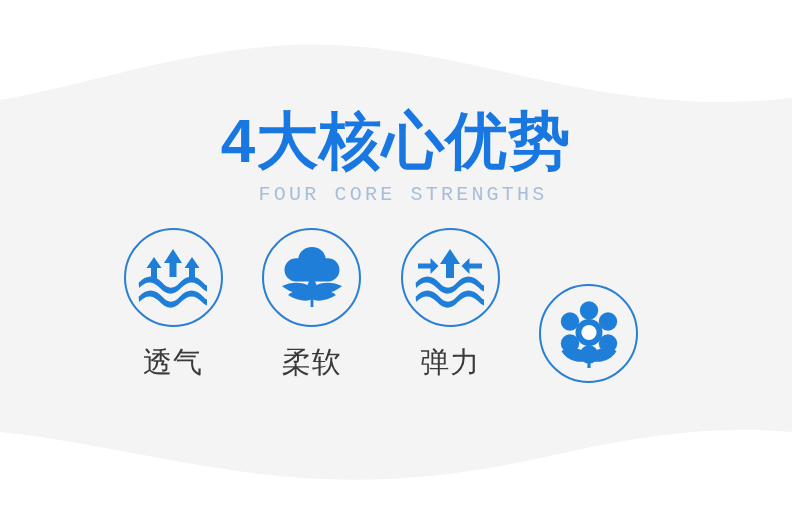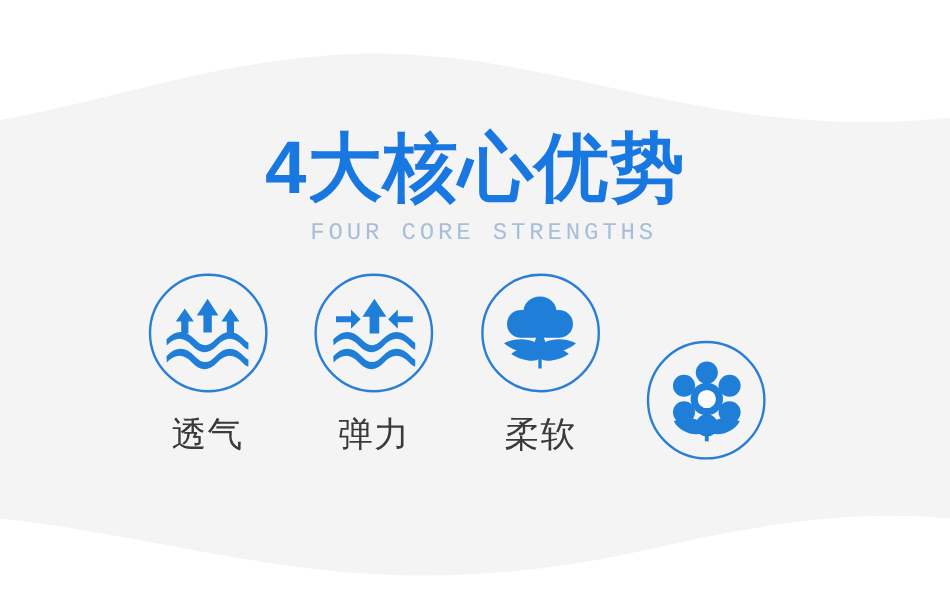--- a/index.html
+++ b/index.html
@@ -138,48 +138,20 @@
               </g>
             </svg>
           </span>
         </div>
         <div class="feature-label">透气</div>
       </div>
 
       <div class="feature">
         <div class="icon-circle">
           <span>
-            <svg width="72" height="62" viewBox="0 0 72 62">
-              <g fill="#1f7fd8">
-
-                <path d="M36 2 L46 17 L40 17 L40 31 L32 31 L32 17 L26 17 Z"></path>
-
-                <path d="M4 16.5 L16.5 16.5 L16.5 11 L24.5 19 L16.5 27 L16.5 21.5 L4 21.5 Z"></path>
-
-                <path d="M68 16.5 L55.5 16.5 L55.5 11 L47.5 19 L55.5 27 L55.5 21.5 L68 21.5 Z"></path>
-
-                <path d="M2 41 C9 33.5 16 33.5 23 41 C30 48.5 37 48.5 44 41 C51 33.5 58 33.5 65 41
-                         C67 43.2 69 44.2 70 44.4 L70 38.6 C69.2 38.4 67.8 37.5 66.3 35.8
-                         C58.5 27.5 50.5 27.5 42.7 35.8 C36.6 42.3 31.4 42.3 25.3 35.8
-                         C17.5 27.5 9.5 27.5 1.7 35.8 Z"></path>
-
-                <path d="M2 55 C9 47.5 16 47.5 23 55 C30 62.5 37 62.5 44 55 C51 47.5 58 47.5 65 55
-                         C67 57.2 69 58.2 70 58.4 L70 52.6 C69.2 52.4 67.8 51.5 66.3 49.8
-                         C58.5 41.5 50.5 41.5 42.7 49.8 C36.6 56.3 31.4 56.3 25.3 49.8
-                         C17.5 41.5 9.5 41.5 1.7 49.8 Z"></path>
-              </g>
-            </svg>
-          </span>
-        </div>
-        <div class="feature-label">弹力</div>
-      </div>
-
-      <div class="feature">
-        <div class="icon-circle">
-          <span>
             <svg width="76" height="66" viewBox="0 0 76 66">
               <g fill="#1f7fd8">
 
                 <path d="M38 2
                          C30 2 25 7.5 24.2 13.5
                          C17 12.5 10.5 17.5 10.5 25
                          C10.5 31.5 15.5 36 21.5 36.5
                          L54.5 36.5
                          C60.5 36 65.5 31.5 65.5 25
                          C65.5 17.5 59 12.5 51.8 13.5
@@ -194,20 +166,48 @@
               </g>
             </svg>
           </span>
         </div>
         <div class="feature-label">柔软</div>
       </div>
 
       <div class="feature">
         <div class="icon-circle">
           <span>
+            <svg width="72" height="62" viewBox="0 0 72 62">
+              <g fill="#1f7fd8">
+
+                <path d="M36 2 L46 17 L40 17 L40 31 L32 31 L32 17 L26 17 Z"></path>
+
+                <path d="M4 16.5 L16.5 16.5 L16.5 11 L24.5 19 L16.5 27 L16.5 21.5 L4 21.5 Z"></path>
+
+                <path d="M68 16.5 L55.5 16.5 L55.5 11 L47.5 19 L55.5 27 L55.5 21.5 L68 21.5 Z"></path>
+
+                <path d="M2 41 C9 33.5 16 33.5 23 41 C30 48.5 37 48.5 44 41 C51 33.5 58 33.5 65 41
+                         C67 43.2 69 44.2 70 44.4 L70 38.6 C69.2 38.4 67.8 37.5 66.3 35.8
+                         C58.5 27.5 50.5 27.5 42.7 35.8 C36.6 42.3 31.4 42.3 25.3 35.8
+                         C17.5 27.5 9.5 27.5 1.7 35.8 Z"></path>
+
+                <path d="M2 55 C9 47.5 16 47.5 23 55 C30 62.5 37 62.5 44 55 C51 47.5 58 47.5 65 55
+                         C67 57.2 69 58.2 70 58.4 L70 52.6 C69.2 52.4 67.8 51.5 66.3 49.8
+                         C58.5 41.5 50.5 41.5 42.7 49.8 C36.6 56.3 31.4 56.3 25.3 49.8
+                         C17.5 41.5 9.5 41.5 1.7 49.8 Z"></path>
+              </g>
+            </svg>
+          </span>
+        </div>
+        <div class="feature-label">弹力</div>
+      </div>
+
+      <div class="feature">
+        <div class="icon-circle">
+          <span>
             <svg width="66" height="68" viewBox="0 0 66 68">
               <g fill="#1f7fd8">
 
                 <circle cx="33" cy="10.5" r="9.2"></circle>
                 <circle cx="52" cy="21.5" r="9.2"></circle>
                 <circle cx="52" cy="43.5" r="9.2"></circle>
                 <circle cx="33" cy="54.5" r="9.2"></circle>
                 <circle cx="14" cy="43.5" r="9.2"></circle>
                 <circle cx="14" cy="21.5" r="9.2"></circle>
                 <circle cx="33" cy="32.5" r="13.5"></circle>

